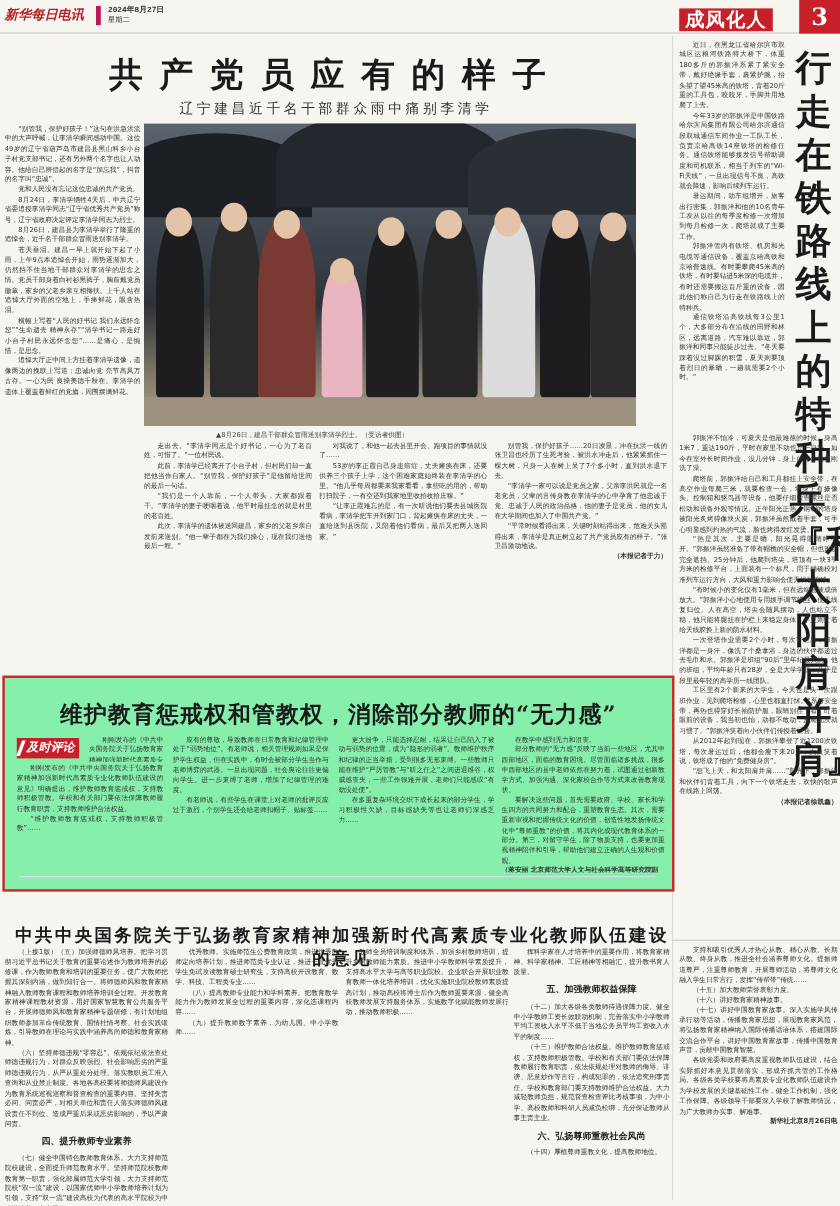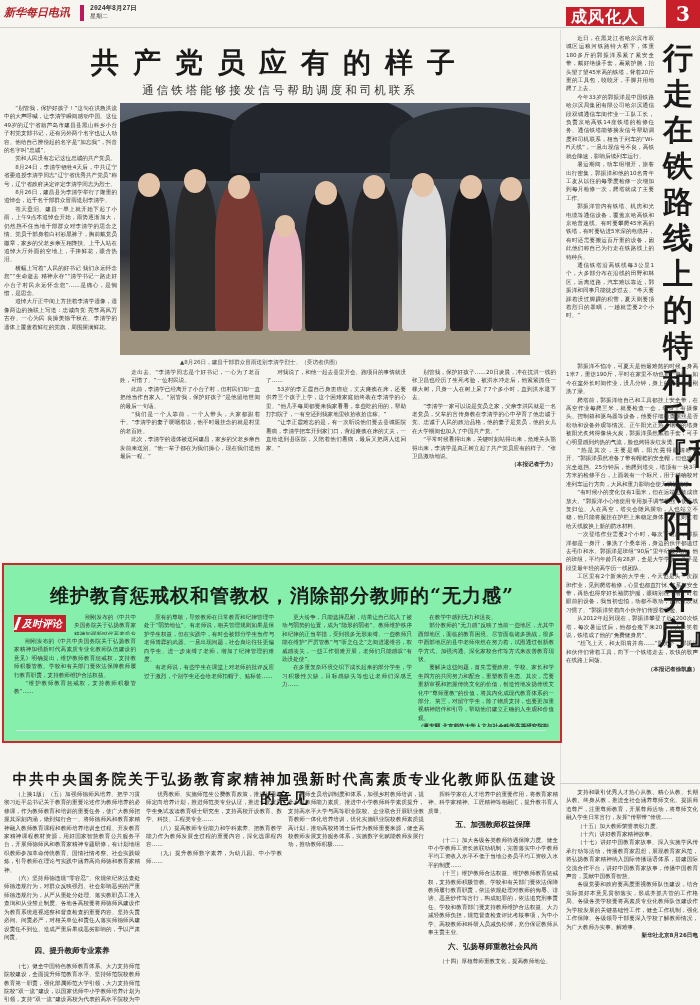--- a/index.html
+++ b/index.html
@@ -51,21 +51,21 @@
     <div class="d1">2024年8月27日</div>
     <div class="d2">星期二</div>
   </div>
   <div class="section-tag">成风化人</div>
   <div class="page-num">3</div>
 </div>
 
 <div class="right-divider"></div>
 
 <div class="main-headline">共产党员应有的样子</div>
-<div class="main-sub">通信铁塔能够接发信号帮助调度和司机联系</div>
+<div class="main-sub">辽宁建昌近千名干部群众雨中痛别李清学</div>
 
 <div class="col" style="left:4px; top:104px; width:113px; height:250px;">
   <p>“别管我，保护好孩子！”这句在洪急洪流中的大声呼喊，让李清学瞬间感动中国。这位49岁的辽宁省葫芦岛市建昌县黑山科乡小台子村党支部书记，还有另外两个名字也让人动容。他给自己辨偿起的名字是“加忘我”，抖音的名字叫“忠诚”。</p>
   <p>党和人民没有忘记这位忠诚的共产党员。</p>
   <p>8月24日，李清学牺牲4天后，中共辽宁省委追授李清学同志“辽宁省优秀共产党员”称号，辽宁省政府决定评定李清学同志为烈士。</p>
   <p>8月26日，建昌县为李清学举行了隆重的追悼会，近千名干部群众冒雨送别李清学。</p>
   <p>苍天垂泪。建昌一早上就开始下起了小雨，上午9点本追悼会开始，雨势逐渐加大，仍然挡不住当地干部群众对李清学的思念之情。党员干部身着白衬衫黑裤子，胸前戴党员徽章，家乡的父老乡亲互相搀扶。上千人站在追悼大厅外面的空地上，手捧鲜花，眼含热泪。</p>
   <p>横幅上写着“人民的好书记 我们永远怀念您”“生命逝去 精神永存”“清学书记一路走好 小台子村民永远怀念您”……是痛心，是惋惜，是思念。</p>
   <p>追悼大厅正中间上方挂着李清学遗像，遗像两边的挽联上写道：忠诚向党 亮节高风万古存。一心为民 良操美德千秋在。李清学的遗体上覆盖着鲜红的党旗，周围摆满鲜花。</p>
 </div>

